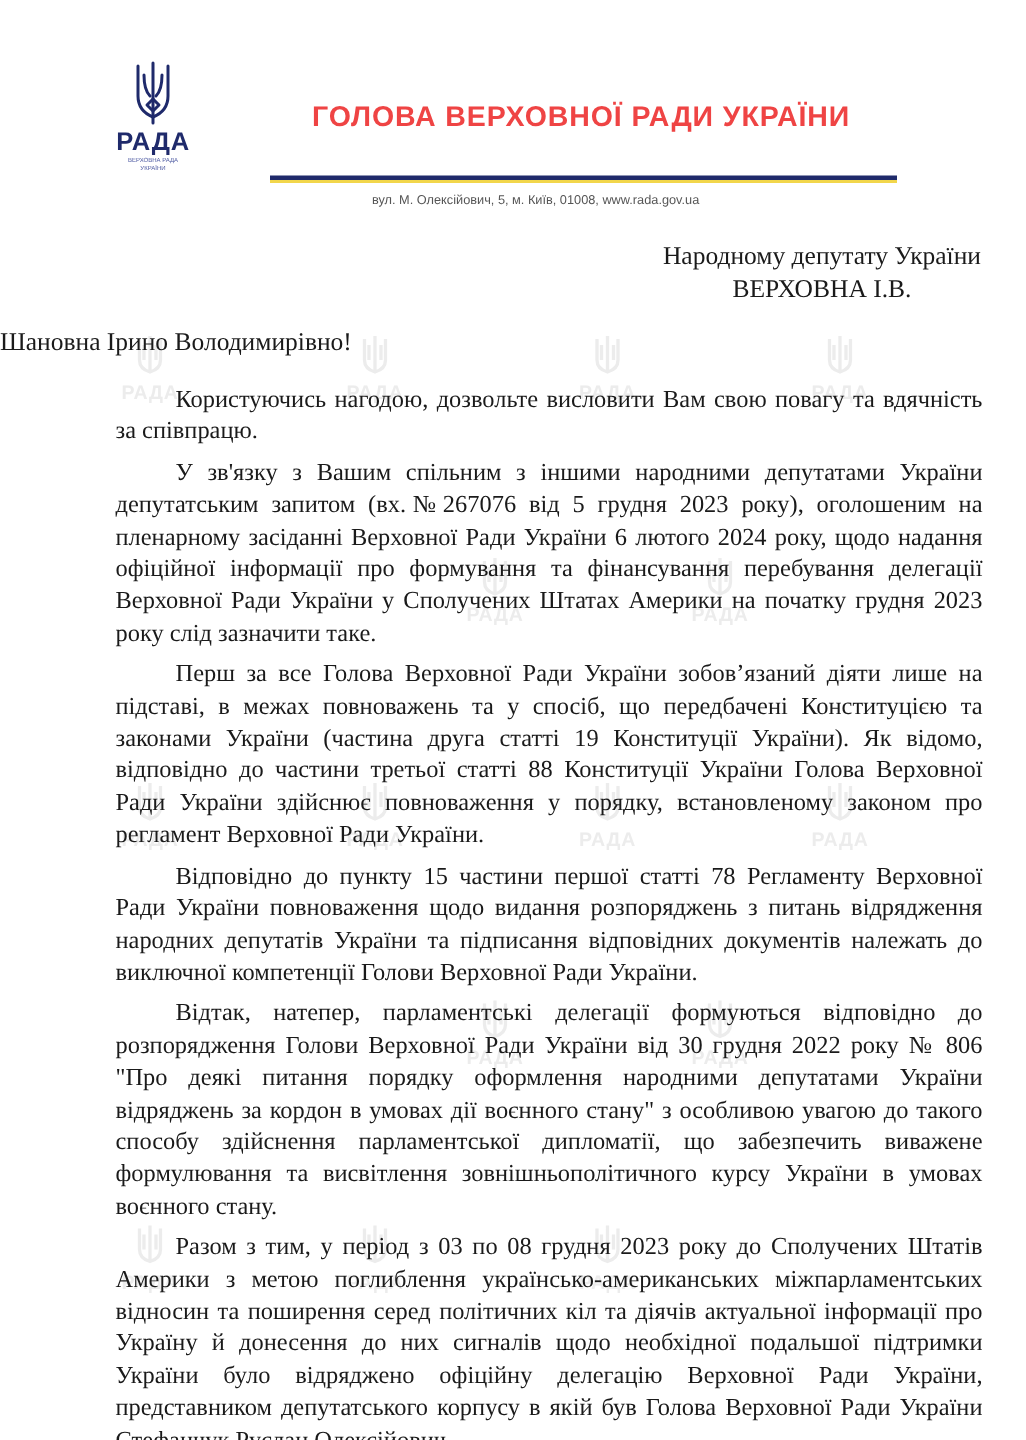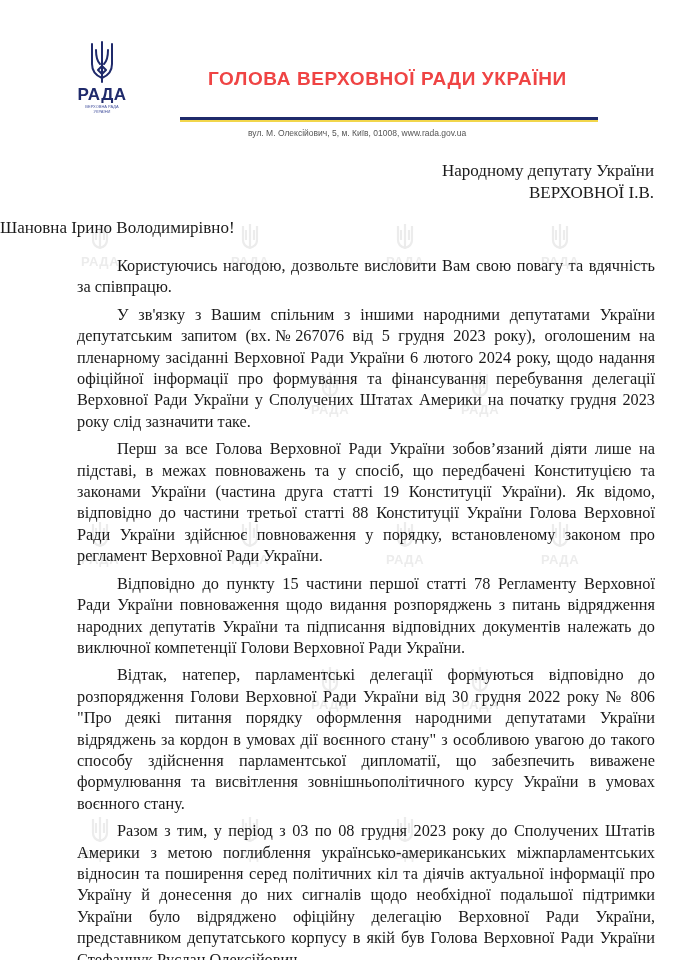--- a/index.html
+++ b/index.html
@@ -98,21 +98,21 @@
       font-family: "Liberation Sans", sans-serif;
       font-size: 8.5px;
       color: #555;
       white-space: nowrap;
     }
 
     .addressee {
       position: absolute;
       right: 30px;
       top: 160px;
-      text-align: right;
+      text-align: center;
       font-size: 17px;
       line-height: 22px;
       z-index: 1;
     }
     .salutation {
       position: absolute;
       left: 0;
       width: 684px;
       top: 218px;
       font-size: 17px;
@@ -246,21 +246,21 @@
     <div class="logo-sub">УКРАЇНИ</div>
   </div>
   <div class="org-title">ГОЛОВА ВЕРХОВНОЇ РАДИ УКРАЇНИ</div>
   <div class="rule-blue"></div>
   <div class="rule-yellow"></div>
   <div class="address">вул. М. Олексійович, 5, м. Київ, 01008,  www.rada.gov.ua</div>
 </div>
 
 <div class="addressee">
   <div>Народному депутату України</div>
-  <div>ВЕРХОВНОЇ І.В.</div>
+  <div>ВЕРХОВНА І.В.</div>
 </div>
 
 <div class="salutation">Шановна Ірино Володимирівно!</div>
 
 <div class="body-text">
   <p>Користуючись нагодою, дозвольте висловити Вам свою повагу та вдячність за співпрацю.</p>
   <p>У зв'язку з Вашим спільним з іншими народними депутатами України депутатським запитом (вх.№267076 від 5 грудня 2023 року), оголошеним на пленарному засіданні Верховної Ради України 6 лютого 2024 року, щодо надання офіційної інформації про формування та фінансування перебування делегації Верховної Ради України у Сполучених Штатах Америки на початку грудня 2023 року слід зазначити таке.</p>
   <p>Перш за все Голова Верховної Ради України зобов’язаний діяти лише на підставі, в межах повноважень та у спосіб, що передбачені Конституцією та законами України (частина друга статті 19 Конституції України). Як відомо, відповідно до частини третьої статті 88 Конституції України Голова Верховної Ради України здійснює повноваження у порядку, встановленому законом про регламент Верховної Ради України.</p>
   <p>Відповідно до пункту 15 частини першої статті 78 Регламенту Верховної Ради України повноваження щодо видання розпоряджень з питань відрядження народних депутатів України та підписання відповідних документів належать до виключної компетенції Голови Верховної Ради України.</p>
   <p>Відтак, натепер, парламентські делегації формуються відповідно до розпорядження Голови Верховної Ради України від 30 грудня 2022 року № 806 "Про деякі питання порядку оформлення народними депутатами України відряджень за кордон в умовах дії воєнного стану" з особливою увагою до такого способу здійснення парламентської дипломатії, що забезпечить виважене формулювання та висвітлення зовнішньополітичного курсу України в умовах воєнного стану.</p>

